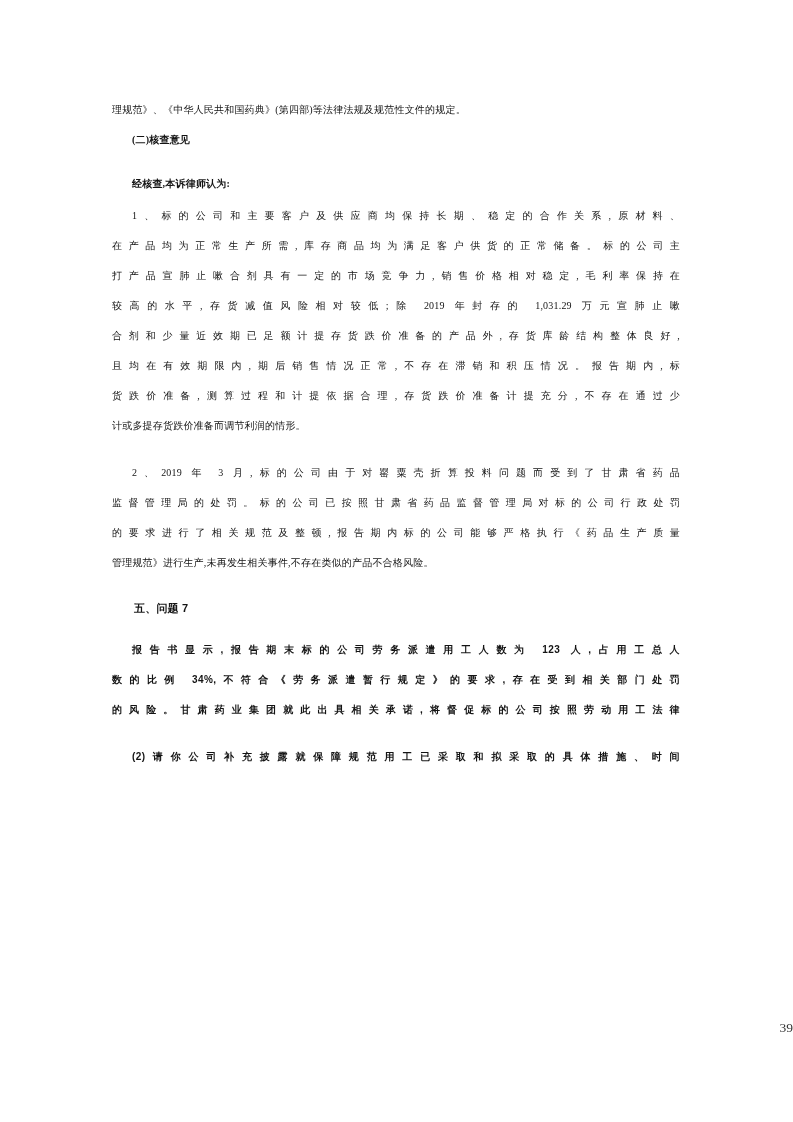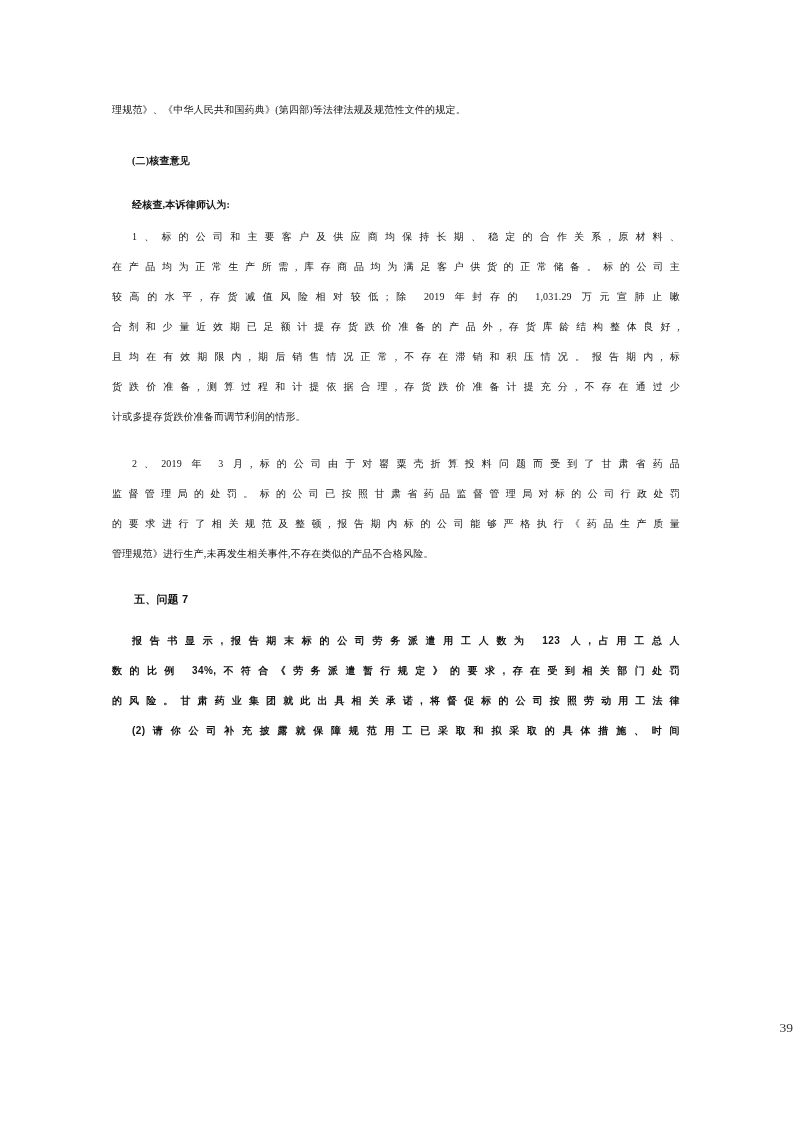--- a/index.html
+++ b/index.html
@@ -61,47 +61,48 @@
   }
 </style>
 </head>
 <body>
 
 <div class="page">
   <div class="content" id="content">
       <div class="block body" style="margin-top: 0px;">
         <div class="line end">理规范》、《中华人民共和国药典》(第四部)等法律法规及规范性文件的规定。</div>
       </div>
-      <div class="block subheading" style="margin-top: 21px;">
+      <div class="block subheading" style="">
         <div class="line indent end">(二)核查意见</div>
       </div>
       <div class="block subheading" style="margin-top: 14px;">
         <div class="line indent end">经核查,本诉律师认为:</div>
       </div>
       <div class="block body" style="margin-top: 2px;">
         <div class="line indent">1、标的公司和主要客户及供应商均保持长期、稳定的合作关系,原材料、</div>
         <div class="line">在产品均为正常生产所需,库存商品均为满足客户供货的正常储备。标的公司主</div>
+        <div class="line">打产品宣肺止嗽合剂具有一定的市场竞争力,销售价格相对稳定,毛利率保持在</div>
         <div class="line">较高的水平,存货减值风险相对较低;除 2019 年封存的 1,031.29 万元宣肺止嗽</div>
         <div class="line">合剂和少量近效期已足额计提存货跌价准备的产品外,存货库龄结构整体良好,</div>
         <div class="line">且均在有效期限内,期后销售情况正常,不存在滞销和积压情况。报告期内,标</div>
         <div class="line">货跌价准备,测算过程和计提依据合理,存货跌价准备计提充分,不存在通过少</div>
         <div class="line end">计或多提存货跌价准备而调节利润的情形。</div>
       </div>
       <div class="block body" style="margin-top: 17px;">
         <div class="line indent">2、2019 年 3 月,标的公司由于对罂粟壳折算投料问题而受到了甘肃省药品</div>
         <div class="line">监督管理局的处罚。标的公司已按照甘肃省药品监督管理局对标的公司行政处罚</div>
         <div class="line">的要求进行了相关规范及整顿,报告期内标的公司能够严格执行《药品生产质量</div>
         <div class="line end">管理规范》进行生产,未再发生相关事件,不存在类似的产品不合格风险。</div>
       </div>
       <div class="block section-heading" style="margin-top: 15px;">
         <div class="line indent end">五、问题 7</div>
       </div>
       <div class="block bold" style="margin-top: 12px;">
         <div class="line indent">报告书显示,报告期末标的公司劳务派遣用工人数为 123 人,占用工总人</div>
         <div class="line">数的比例 34%,不符合《劳务派遣暂行规定》的要求,存在受到相关部门处罚</div>
         <div class="line">的风险。甘肃药业集团就此出具相关承诺,将督促标的公司按照劳动用工法律</div>
       </div>
-      <div class="block bold" style="">
+      <div class="block bold" style="margin-top: 17px;">
         <div class="line indent">(2)请你公司补充披露就保障规范用工已采取和拟采取的具体措施、时间</div>
       </div>
     </div>
   <div class="footer">39</div>
 </div>
 
 </body></html>

